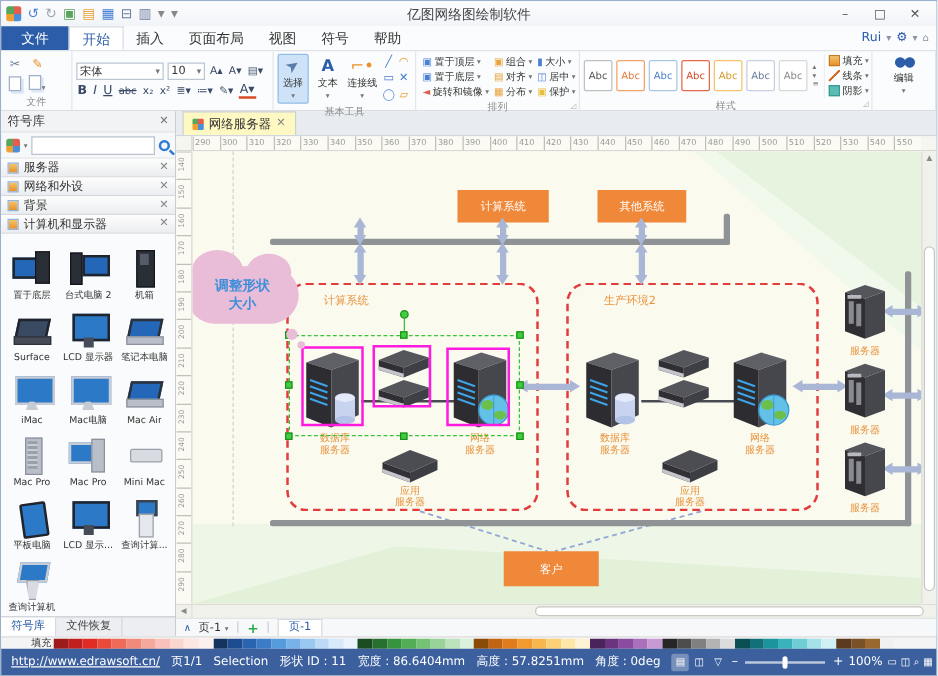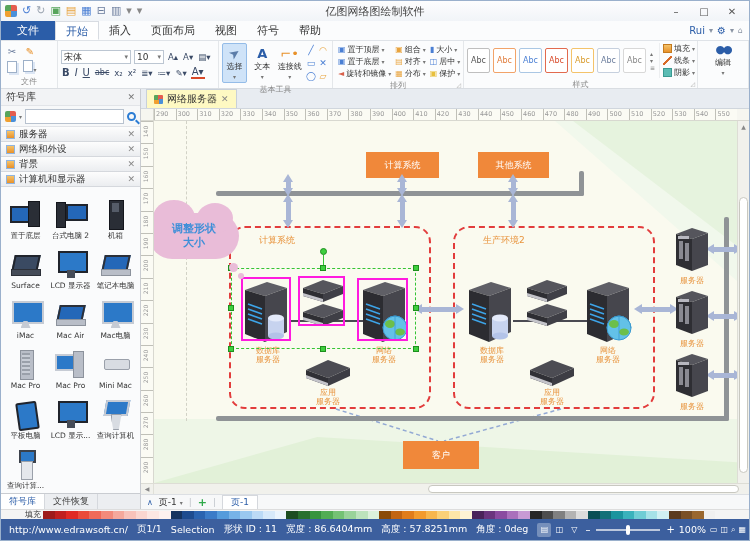--- a/index.html
+++ b/index.html
@@ -190,21 +190,21 @@
   .pagebar .plus{color:#2faa4a;font-weight:bold;font-size:11px}
   .pagebar .ptab{color:#2b5da8;background:#fff;border:1px solid #d5d8dd;border-bottom:none;padding:0 8px;line-height:13px}
   .pagebar .car{font-size:6px;color:#777}
 
   
   .palette{height:10px;display:flex;align-items:center;background:#f4f4f4;border-top:1px solid #ddd;padding-left:24px;flex:0 0 auto}
   .palette .plabel{font-size:8px;color:#333;margin-right:2px}
   .swatches{display:flex;height:8px}
   .sw{width:11.6px;height:8px}
   .statusbar{height:21px;background:#3c5f9e;color:#fff;display:flex;align-items:center;font-size:9.5px;padding:0 8px;gap:9px;flex:0 0 auto;white-space:nowrap}
-  .statusbar .url{color:#fff}
+  .statusbar .url{text-decoration:underline;color:#fff}
   .sb-right{margin-left:auto;display:flex;align-items:center;gap:4px}
   .vicon{width:14px;height:14px;display:flex;align-items:center;justify-content:center;font-size:8px;border-radius:2px}
   .vicon:nth-of-type(1){background:rgba(255,255,255,.3)}
   .zslider{width:64px;height:2px;background:rgba(255,255,255,.65);position:relative;margin:0 2px}
   .zthumb{position:absolute;left:30px;top:-4px;width:4px;height:10px;background:#fff;border-radius:2px}
   .zbtn{font-size:10px;line-height:10px}
   .ficon{font-size:8px}
 </style>
 </head>
 <body>
@@ -510,30 +510,30 @@
             <div class="sym-icon ic-laptop"></div>
             <div class="lbl">笔记本电脑</div>
           </div>
 
           <div class="sym">
             <div class="sym-icon ic-allinone"></div>
             <div class="lbl">iMac</div>
           </div>
 
           <div class="sym">
+            <div class="sym-icon ic-allinone"></div>
+            <div class="lbl">Mac电脑</div>
+          </div>
+
+          <div class="sym">
             <div class="sym-icon ic-laptop"></div>
             <div class="lbl">Mac Air</div>
           </div>
 
           <div class="sym">
-            <div class="sym-icon ic-allinone"></div>
-            <div class="lbl">Mac电脑</div>
-          </div>
-
-          <div class="sym">
             <div class="sym-icon ic-macpro"></div>
             <div class="lbl">Mac Pro</div>
           </div>
 
           <div class="sym">
             <div class="sym-icon ic-macduo"></div>
             <div class="lbl">Mac Pro</div>
           </div>
 
           <div class="sym">
@@ -546,27 +546,27 @@
             <div class="lbl">平板电脑</div>
           </div>
 
 
           <div class="sym">
             <div class="sym-icon ic-monitor"></div>
             <div class="lbl">LCD 显示...</div>
           </div>
 
           <div class="sym">
+            <div class="sym-icon ic-kiosk2"></div>
+            <div class="lbl">查询计算...</div>
+          </div>
+
+          <div class="sym">
             <div class="sym-icon ic-kiosk"></div>
             <div class="lbl">查询计算机</div>
-          </div>
-
-          <div class="sym">
-            <div class="sym-icon ic-kiosk2"></div>
-            <div class="lbl">查询计算...</div>
           </div>
         </div>
       <div class="sb-tabs">
 
       <span>符号库</span>
           <span>文件恢复</span>
         </div>
     </div>
 
     <div class="canvascol">

